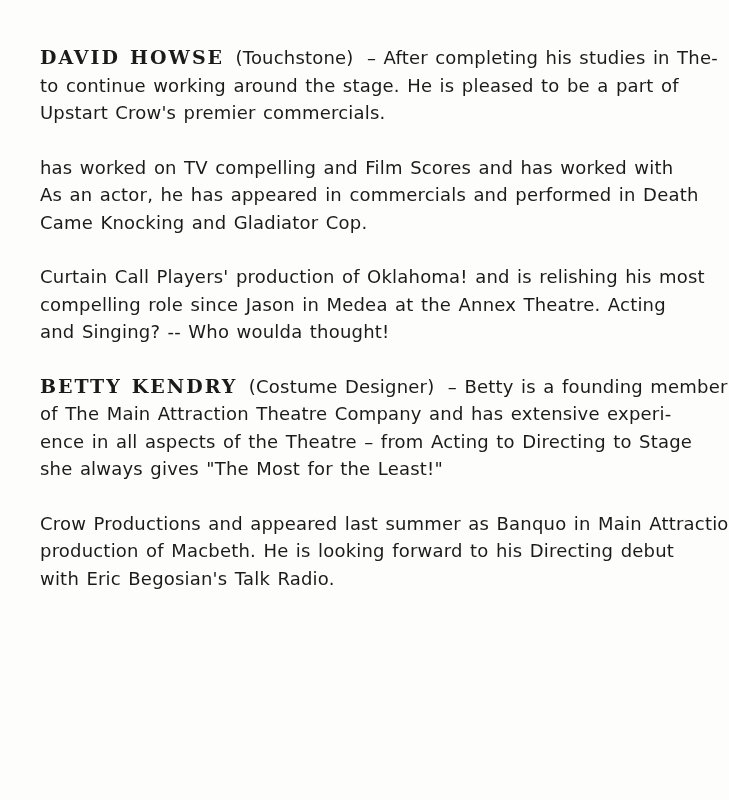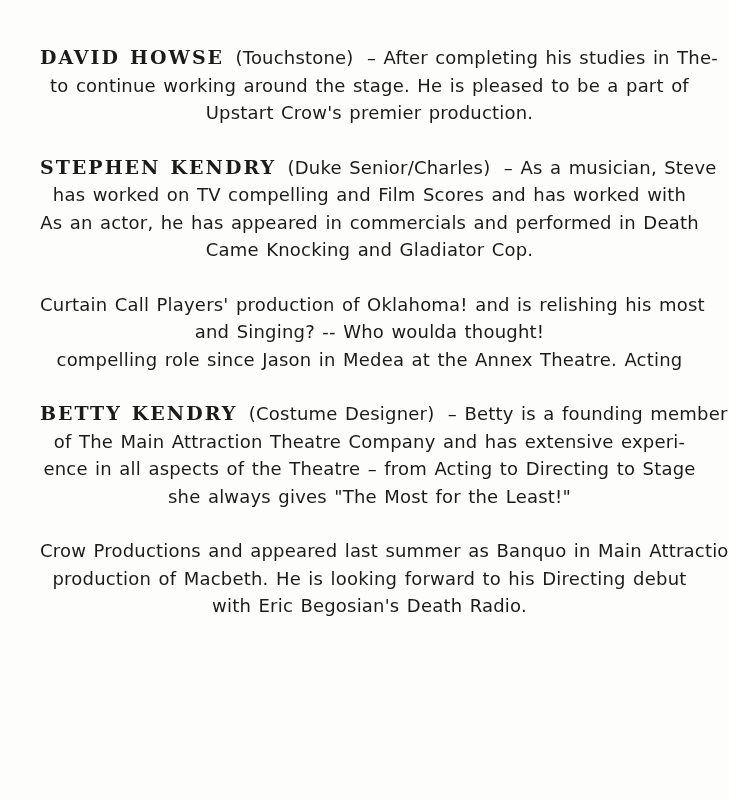--- a/index.html
+++ b/index.html
@@ -10,21 +10,20 @@
   .page {
     position: relative;
     width: 729px;
     height: 800px;
     box-sizing: border-box;
     background: #fdfdfc;
     padding: 44px 30px 0 40px;
     color: #1b1b1b;
     font-family: "DejaVu Sans", sans-serif;
     overflow: hidden;
-    text-align: center;
   }
   .bio {
     margin: 0 0 27px 0;
   }
   .line {
     white-space: nowrap;
     font-size: 18px;
     line-height: 27.5px;
     height: 27.5px;
     letter-spacing: 0.2px;
@@ -46,50 +45,45 @@
 
 <div class="page">
 
   <div class="bio">
     <div class="line">
       <span class="bio-name">DAVID HOWSE</span>
       <span class="bio-role">(Touchstone)</span>
       <span class="bio-line">– After completing his studies in The-</span>
     </div>
     <div class="line">to continue working around the stage.  He is pleased to be a part of</div>
-    <div class="line">Upstart Crow's premier production.</div>
+    <div class="line">Upstart Crow's premier commercials.</div>
   </div>
 
   <div class="bio">
-    <div class="line">
-      <span class="bio-name">STEPHEN KENDRY</span>
-      <span class="bio-role">(Duke Senior/Charles)</span>
-      <span class="bio-line">– As a musician, Steve</span>
-    </div>
     <div class="line">has worked on TV compelling and Film Scores and has worked with</div>
     <div class="line">As an actor, he has appeared in commercials and performed in Death</div>
     <div class="line">Came Knocking and Gladiator Cop.</div>
   </div>
 
   <div class="bio">
     <div class="line">Curtain Call Players' production of Oklahoma!  and is relishing his most</div>
+    <div class="line">compelling role since Jason in Medea at the Annex Theatre.  Acting</div>
     <div class="line">and Singing? -- Who woulda thought!</div>
-    <div class="line">compelling role since Jason in Medea at the Annex Theatre.  Acting</div>
   </div>
 
   <div class="bio">
     <div class="line">
       <span class="bio-name">BETTY KENDRY</span>
       <span class="bio-role">(Costume Designer)</span>
       <span class="bio-line">– Betty is a founding member</span>
     </div>
     <div class="line">of The Main Attraction Theatre Company and has extensive experi-</div>
     <div class="line">ence in all aspects of the Theatre – from Acting to Directing to Stage</div>
     <div class="line">she always gives "The Most for the Least!"</div>
   </div>
 
   <div class="bio">
     <div class="line">Crow Productions and appeared last summer as Banquo in Main Attraction's</div>
     <div class="line">production of Macbeth.  He is looking forward to his Directing debut</div>
-    <div class="line">with Eric Begosian's Death Radio.</div>
+    <div class="line">with Eric Begosian's Talk Radio.</div>
   </div>
 
 </div>
 
 </body></html>

